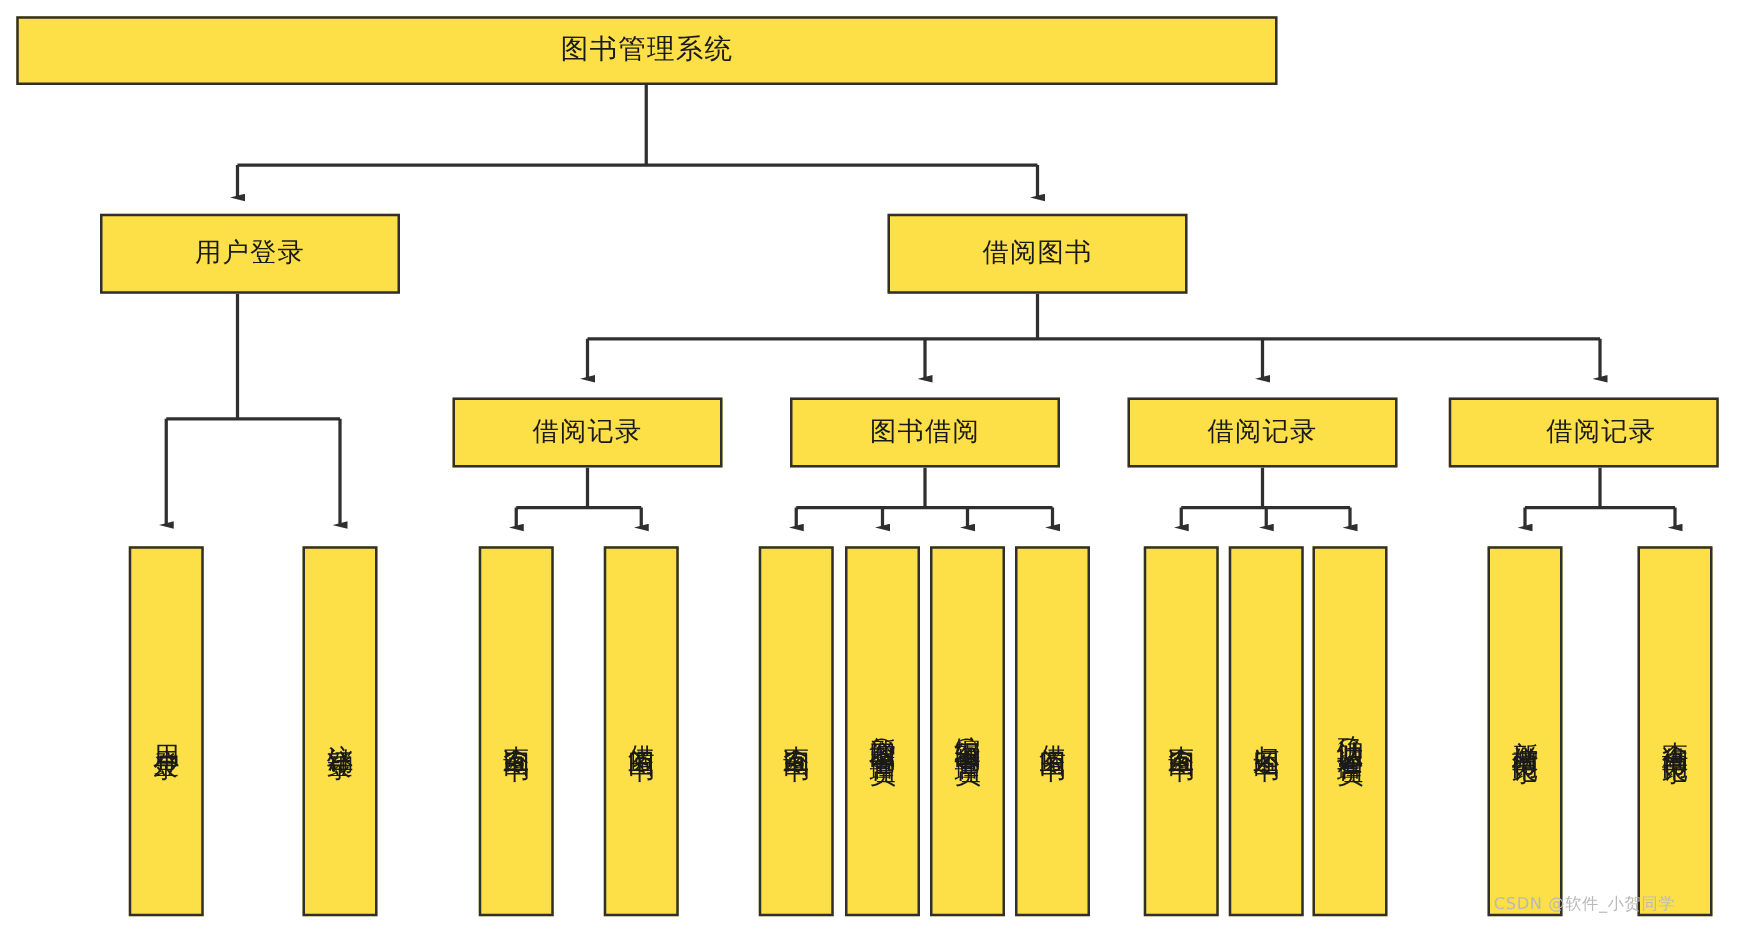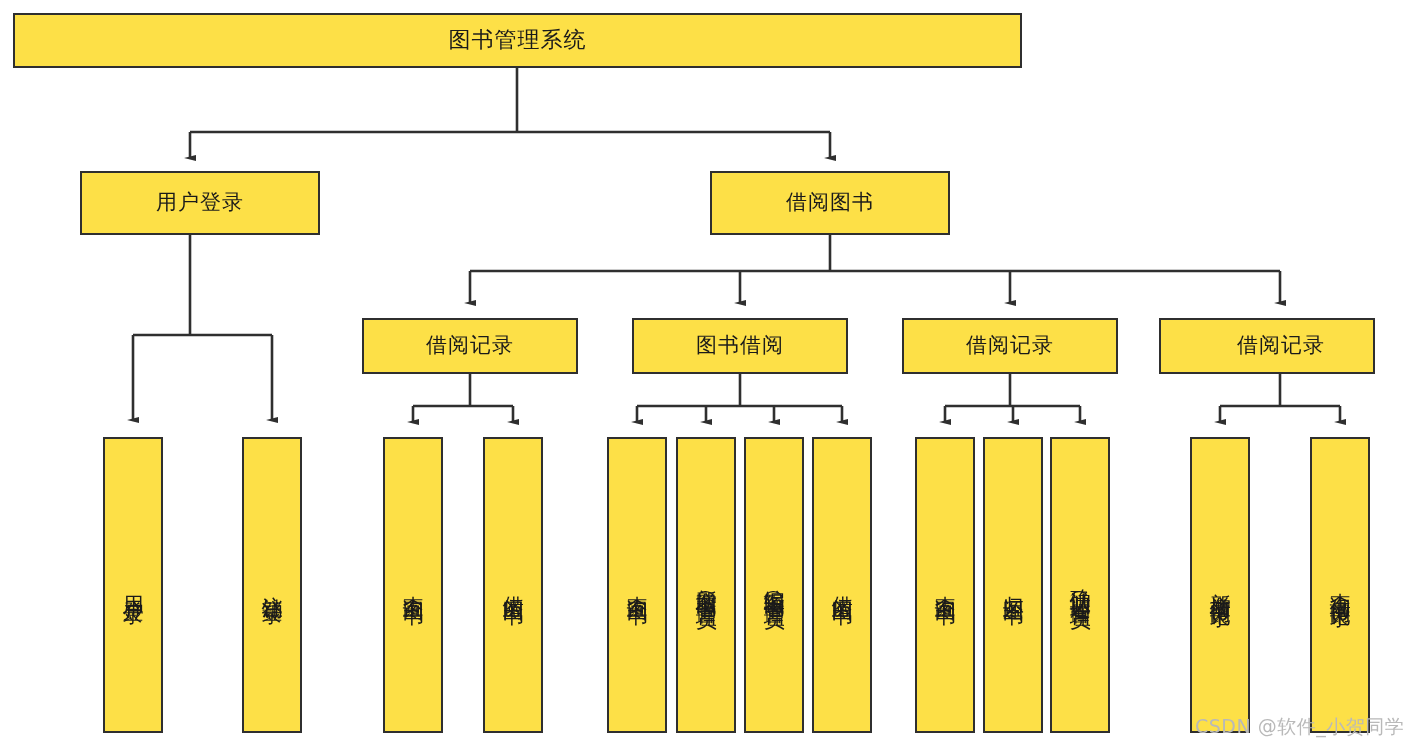--- a/index.html
+++ b/index.html
@@ -51,21 +51,21 @@
   .node.vertical .vtext {
     writing-mode: vertical-rl;
     text-orientation: upright;
     white-space: nowrap;
   }
   .node.root {
     font-size: 22px;
   }
   .watermark {
     position: absolute;
-    font-size: 19px;
+    font-size: 13px;
     color: #b9b9b9;
     letter-spacing: 0.5px;
     white-space: nowrap;
     user-select: none;
   }
 </style>
 </head>
 <body>
 
 <div id="canvas">

